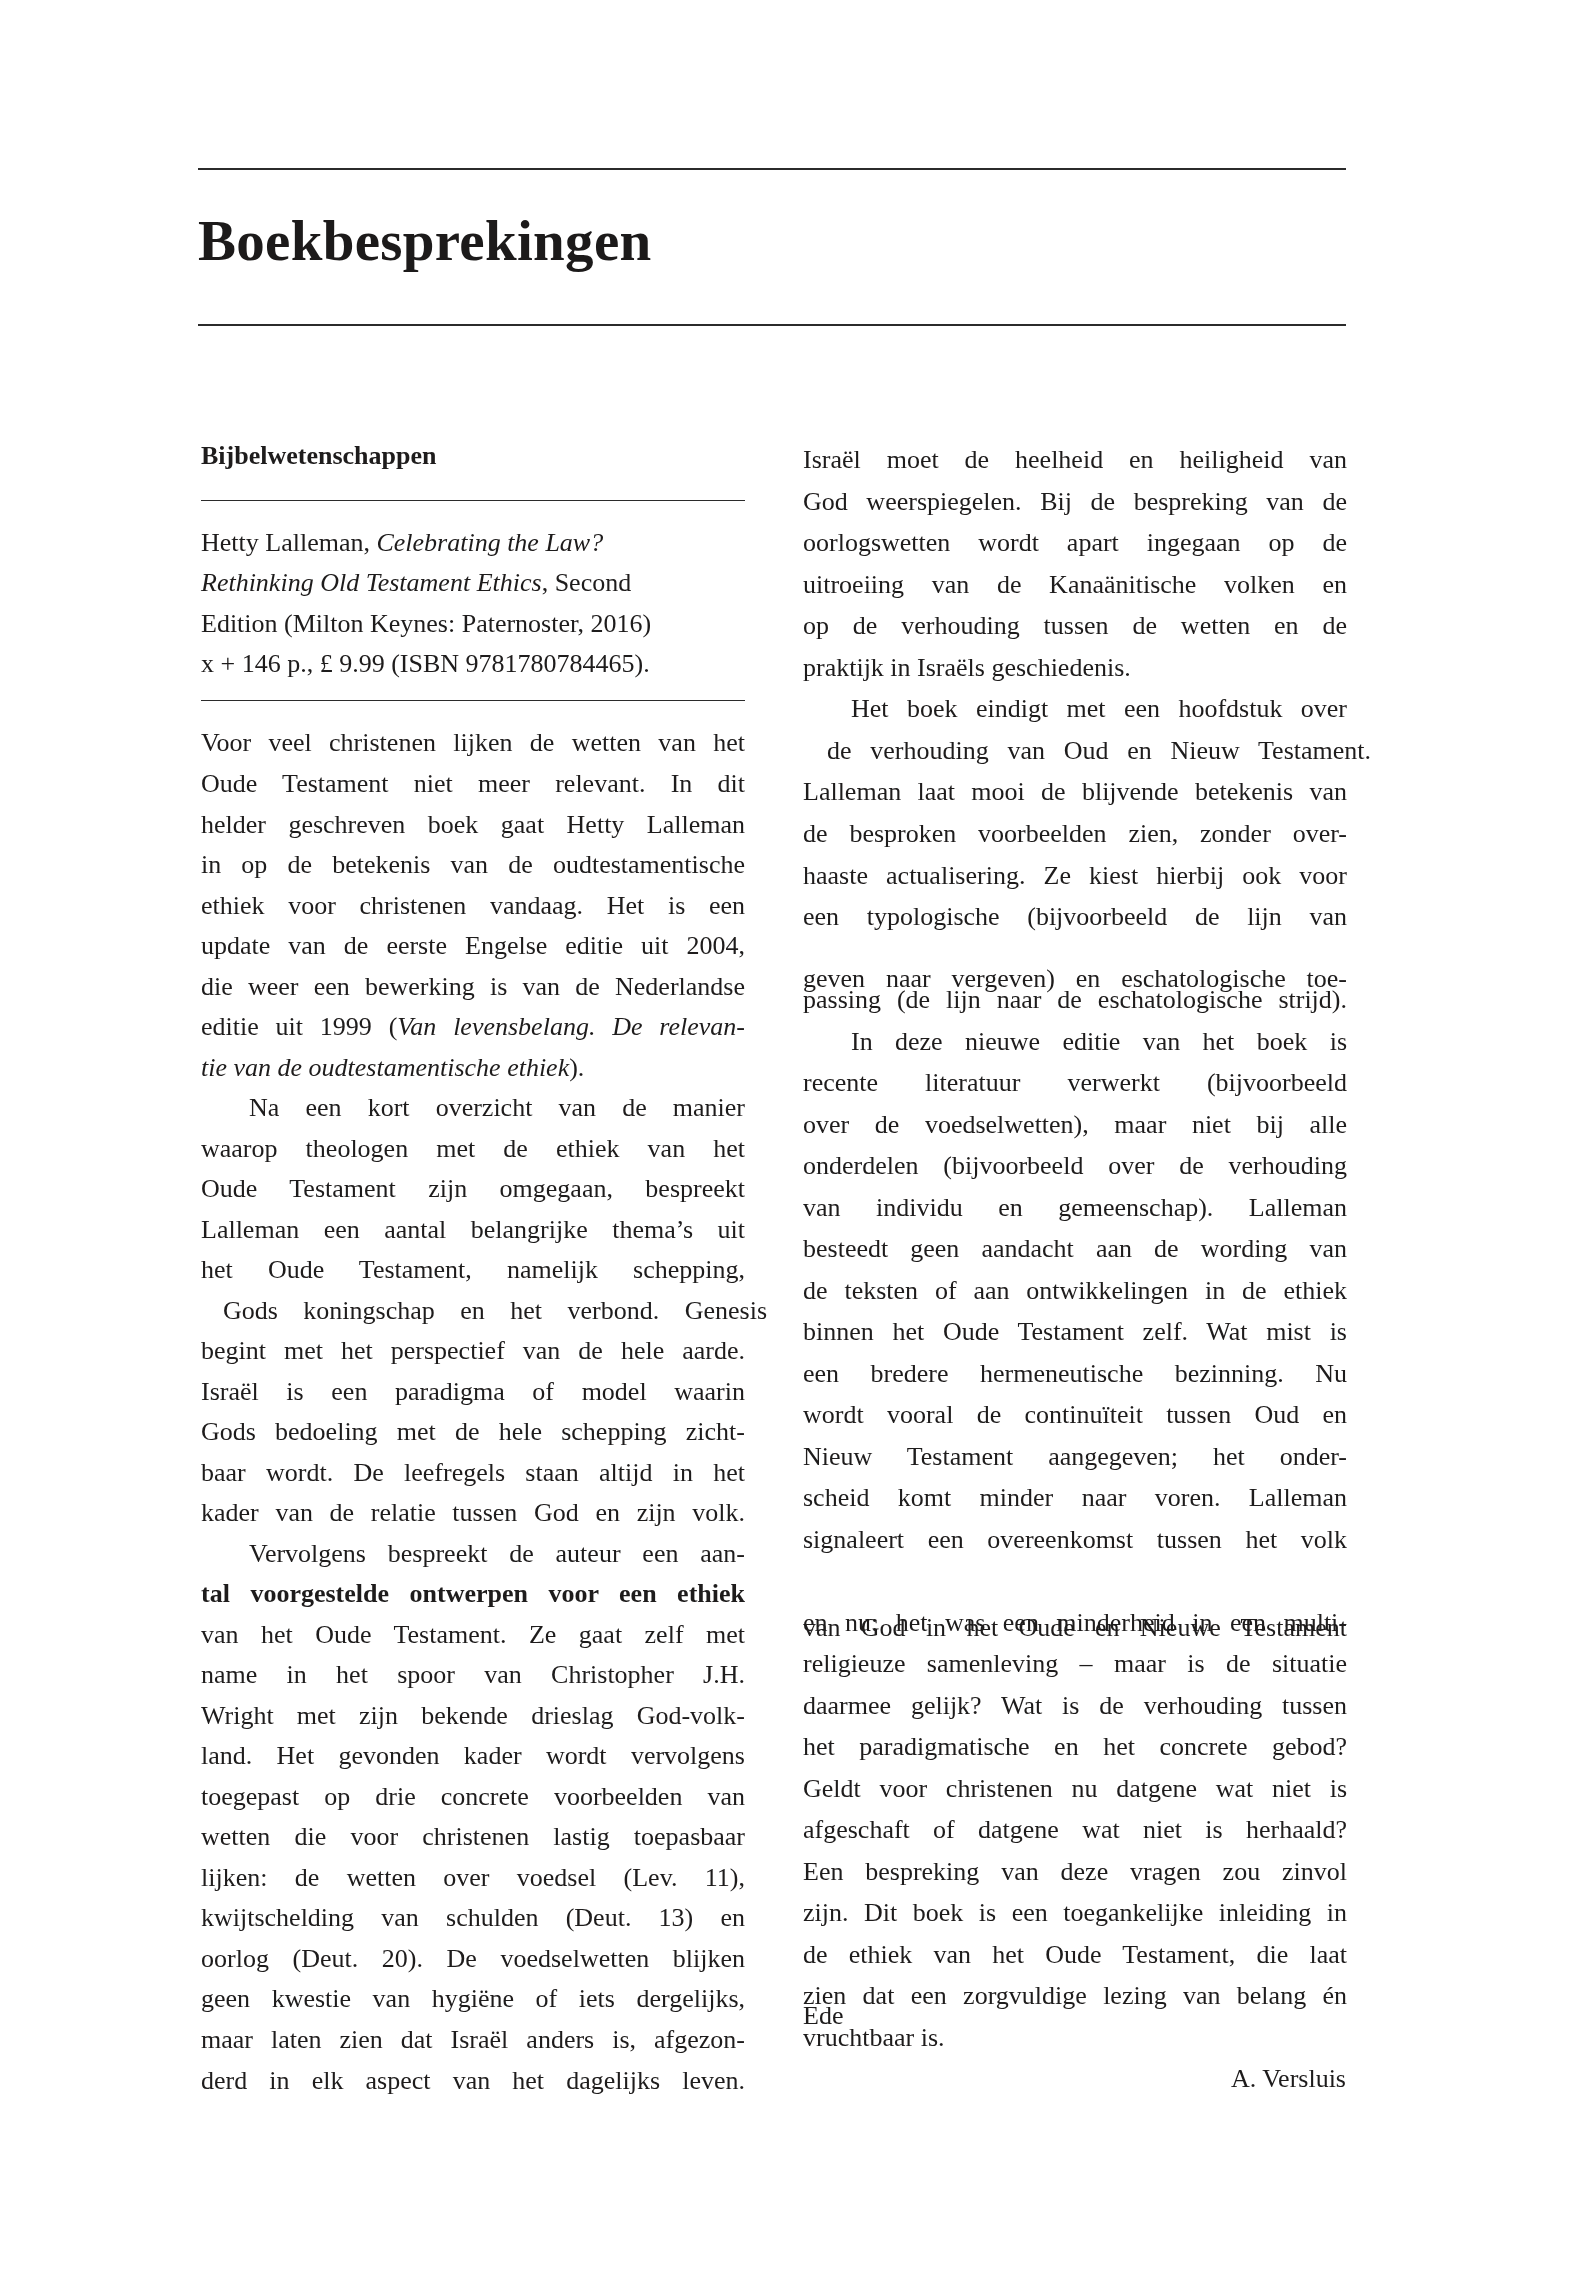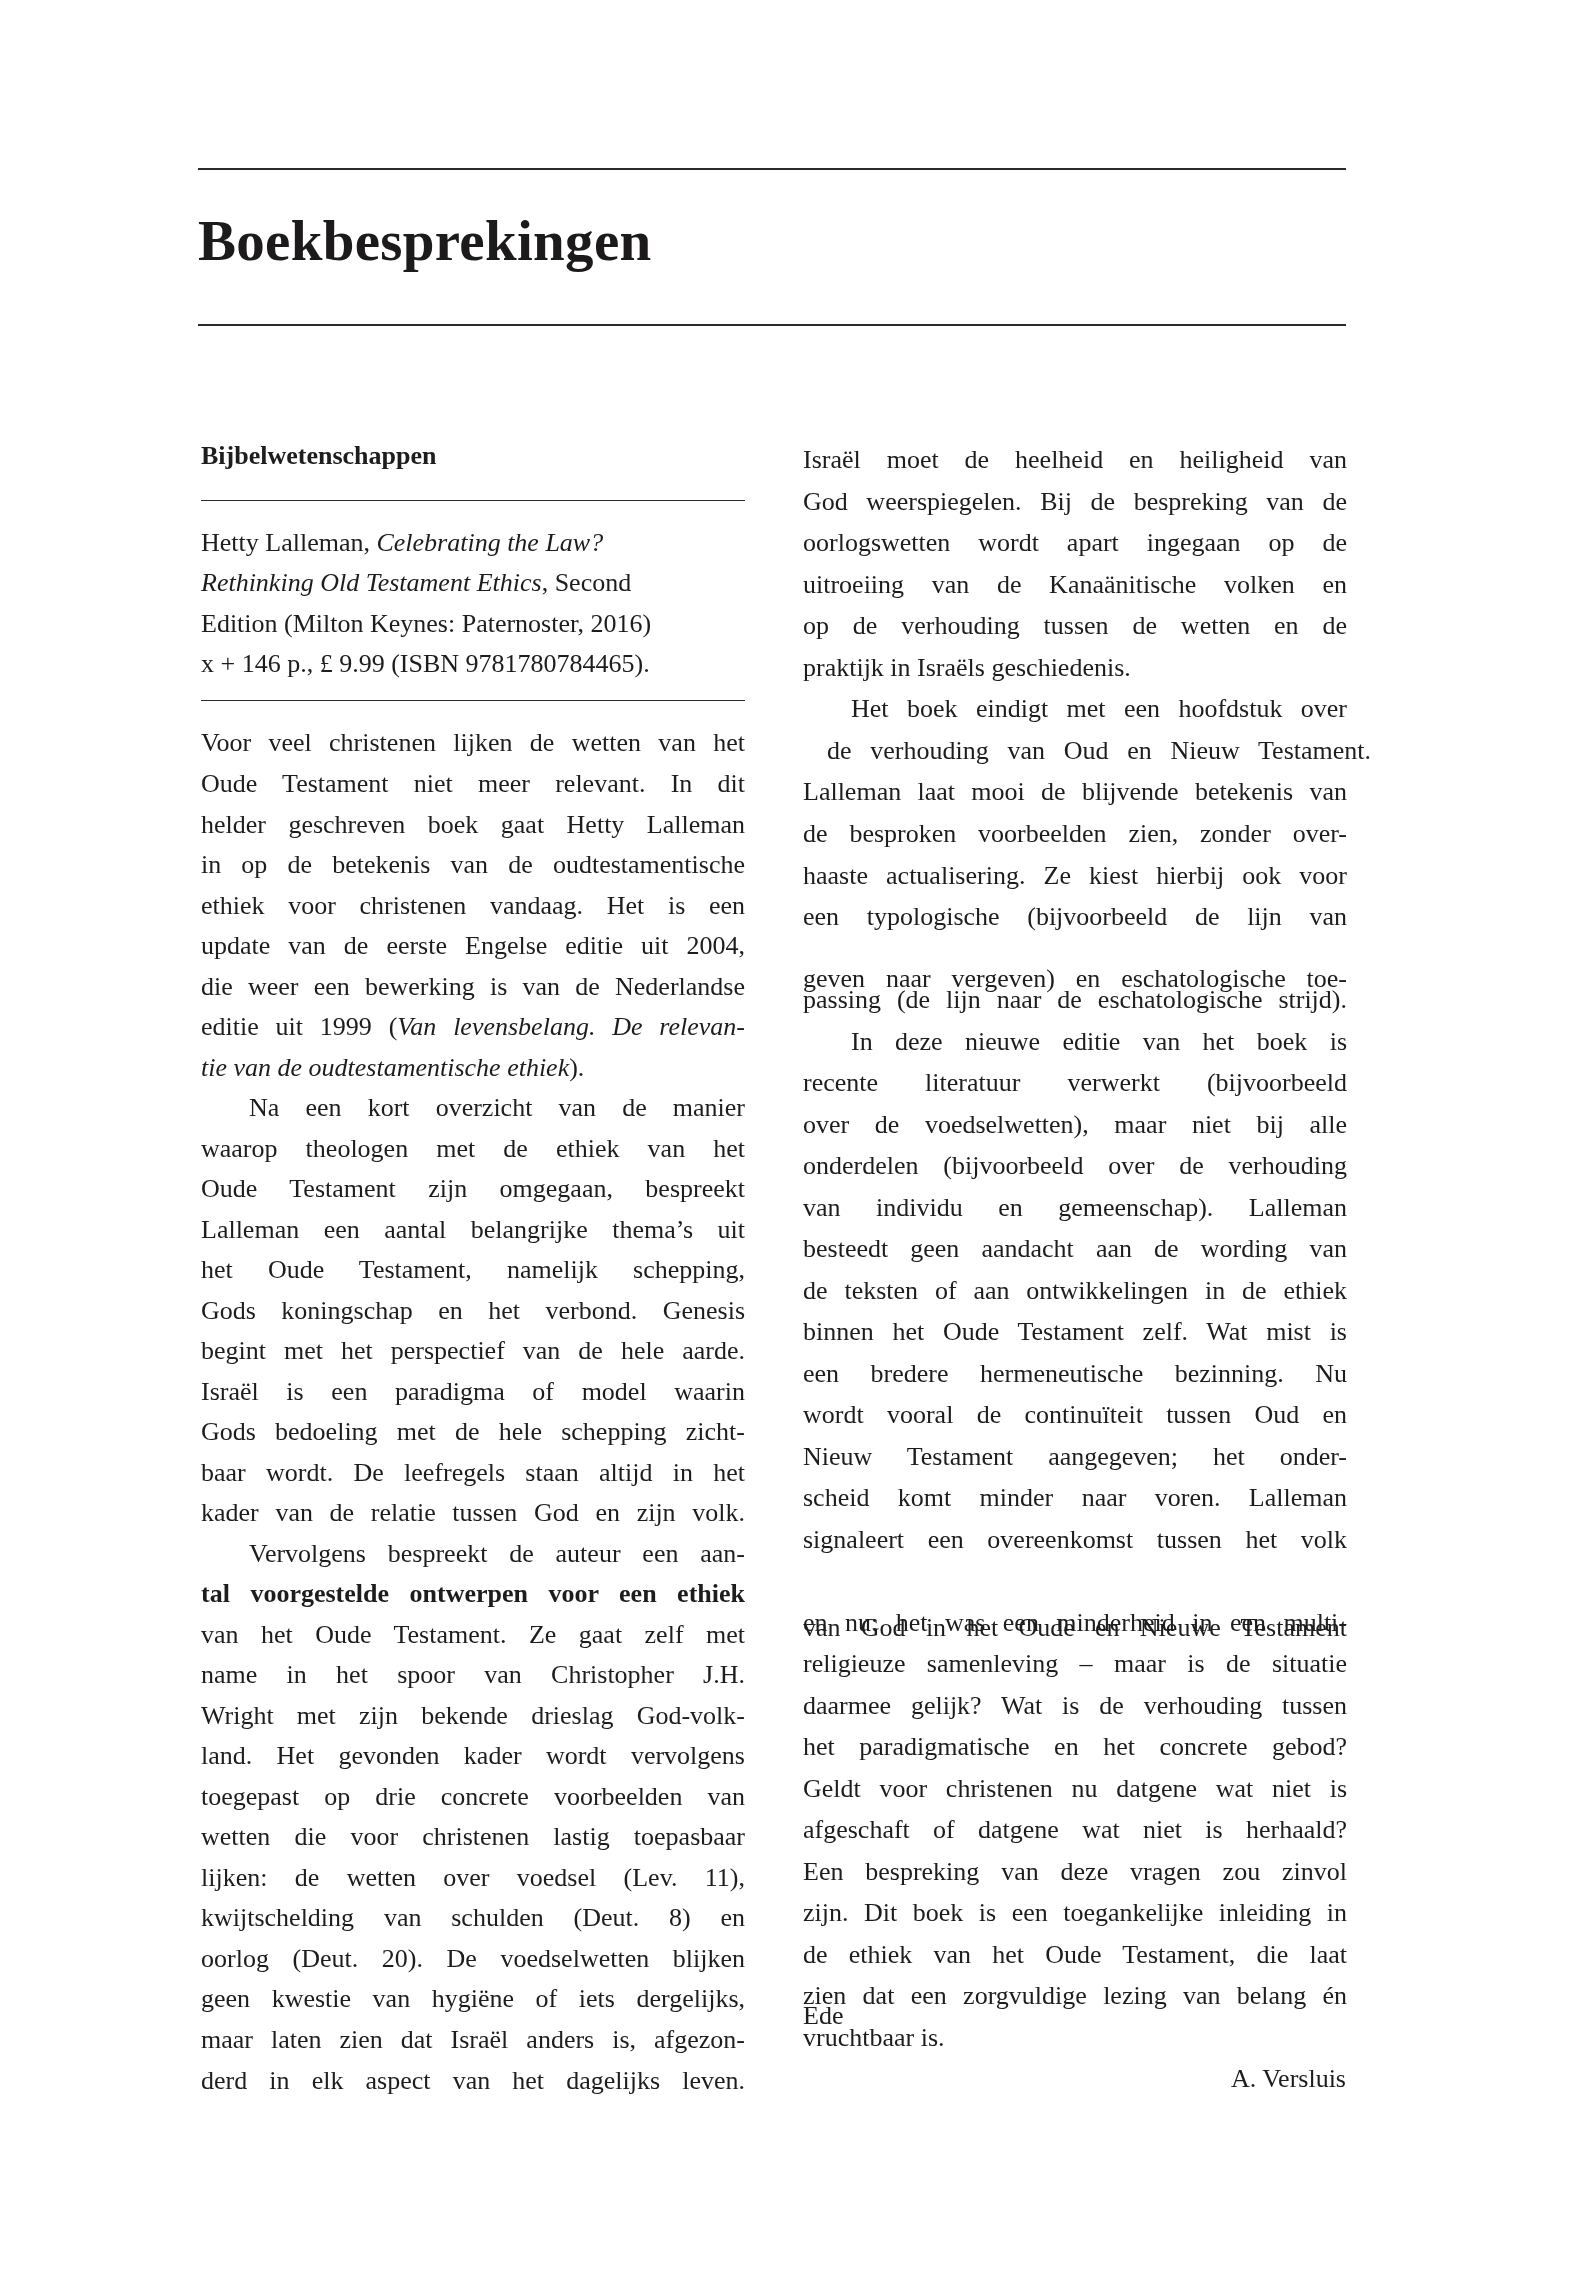--- a/index.html
+++ b/index.html
@@ -44,36 +44,36 @@
       <div class="line j" style="width: 544px; top: 890px;"><span>ethiek voor christenen vandaag. Het is een</span></div>
       <div class="line j" style="width: 544px; top: 930px;"><span>update van de eerste Engelse editie uit 2004,</span></div>
       <div class="line j" style="width: 544px; top: 971px;"><span>die weer een bewerking is van de Nederlandse</span></div>
       <div class="line j" style="width: 544px; top: 1011px;"><span>editie uit 1999 (</span><span class="it">Van levensbelang. De relevan-</span></div>
       <div class="line" style="width: 544px; top: 1052px;"><span class="it">tie van de oudtestamentische ethiek</span><span>).</span></div>
       <div class="line j indent" style="width: 544px; top: 1092px;"><span>Na een kort overzicht van de manier</span></div>
       <div class="line j" style="width: 544px; top: 1133px;"><span>waarop theologen met de ethiek van het</span></div>
       <div class="line j" style="width: 544px; top: 1173px;"><span>Oude Testament zijn omgegaan, bespreekt</span></div>
       <div class="line j" style="width: 544px; top: 1214px;"><span>Lalleman een aantal belangrijke thema’s uit</span></div>
       <div class="line j" style="width: 544px; top: 1254px;"><span>het Oude Testament, namelijk schepping,</span></div>
-      <div class="line j" style="width: 544px; top: 1295px;"><span>Gods koningschap en het verbond. Genesis</span></div>
+      <div class="line j" style="width: 544px; top: 1295px; margin-left: 22px;"><span>Gods koningschap en het verbond. Genesis</span></div>
       <div class="line j" style="width: 544px; top: 1335px;"><span>begint met het perspectief van de hele aarde.</span></div>
       <div class="line j" style="width: 544px; top: 1376px;"><span>Israël is een paradigma of model waarin</span></div>
       <div class="line j" style="width: 544px; top: 1416px;"><span>Gods bedoeling met de hele schepping zicht-</span></div>
       <div class="line j" style="width: 544px; top: 1457px;"><span>baar wordt. De leefregels staan altijd in het</span></div>
       <div class="line j" style="width: 544px; top: 1497px;"><span>kader van de relatie tussen God en zijn volk.</span></div>
       <div class="line j indent" style="width: 544px; top: 1538px;"><span>Vervolgens bespreekt de auteur een aan-</span></div>
       <div class="line j" style="width: 544px; top: 1578px; font-weight: bold;"><span>tal voorgestelde ontwerpen voor een ethiek</span></div>
       <div class="line j" style="width: 544px; top: 1619px;"><span>van het Oude Testament. Ze gaat zelf met</span></div>
       <div class="line j" style="width: 544px; top: 1659px;"><span>name in het spoor van Christopher J.H.</span></div>
       <div class="line j" style="width: 544px; top: 1700px;"><span>Wright met zijn bekende drieslag God-volk-</span></div>
       <div class="line j" style="width: 544px; top: 1740px;"><span>land. Het gevonden kader wordt vervolgens</span></div>
       <div class="line j" style="width: 544px; top: 1781px;"><span>toegepast op drie concrete voorbeelden van</span></div>
       <div class="line j" style="width: 544px; top: 1821px;"><span>wetten die voor christenen lastig toepasbaar</span></div>
       <div class="line j" style="width: 544px; top: 1862px;"><span>lijken: de wetten over voedsel (Lev. 11),</span></div>
-      <div class="line j" style="width: 544px; top: 1902px;"><span>kwijtschelding van schulden (Deut. 8) en</span></div>
+      <div class="line j" style="width: 544px; top: 1902px;"><span>kwijtschelding van schulden (Deut. 13) en</span></div>
       <div class="line j" style="width: 544px; top: 1943px;"><span>oorlog (Deut. 20). De voedselwetten blijken</span></div>
       <div class="line j" style="width: 544px; top: 1983px;"><span>geen kwestie van hygiëne of iets dergelijks,</span></div>
       <div class="line j" style="width: 544px; top: 2024px;"><span>maar laten zien dat Israël anders is, afgezon-</span></div>
       <div class="line j" style="width: 544px; top: 2065px;"><span>derd in elk aspect van het dagelijks leven.</span></div>
     </div>
   <div class="col" id="rightcol" style="left:803px; top:0; width:544px;">
       <div class="line j" style="width: 544px; top: 444px;"><span>Israël moet de heelheid en heiligheid van</span></div>
       <div class="line j" style="width: 544px; top: 486px;"><span>God weerspiegelen. Bij de bespreking van de</span></div>
       <div class="line j" style="width: 544px; top: 527px;"><span>oorlogswetten wordt apart ingegaan op de</span></div>
       <div class="line j" style="width: 544px; top: 569px;"><span>uitroeiing van de Kanaänitische volken en</span></div>

